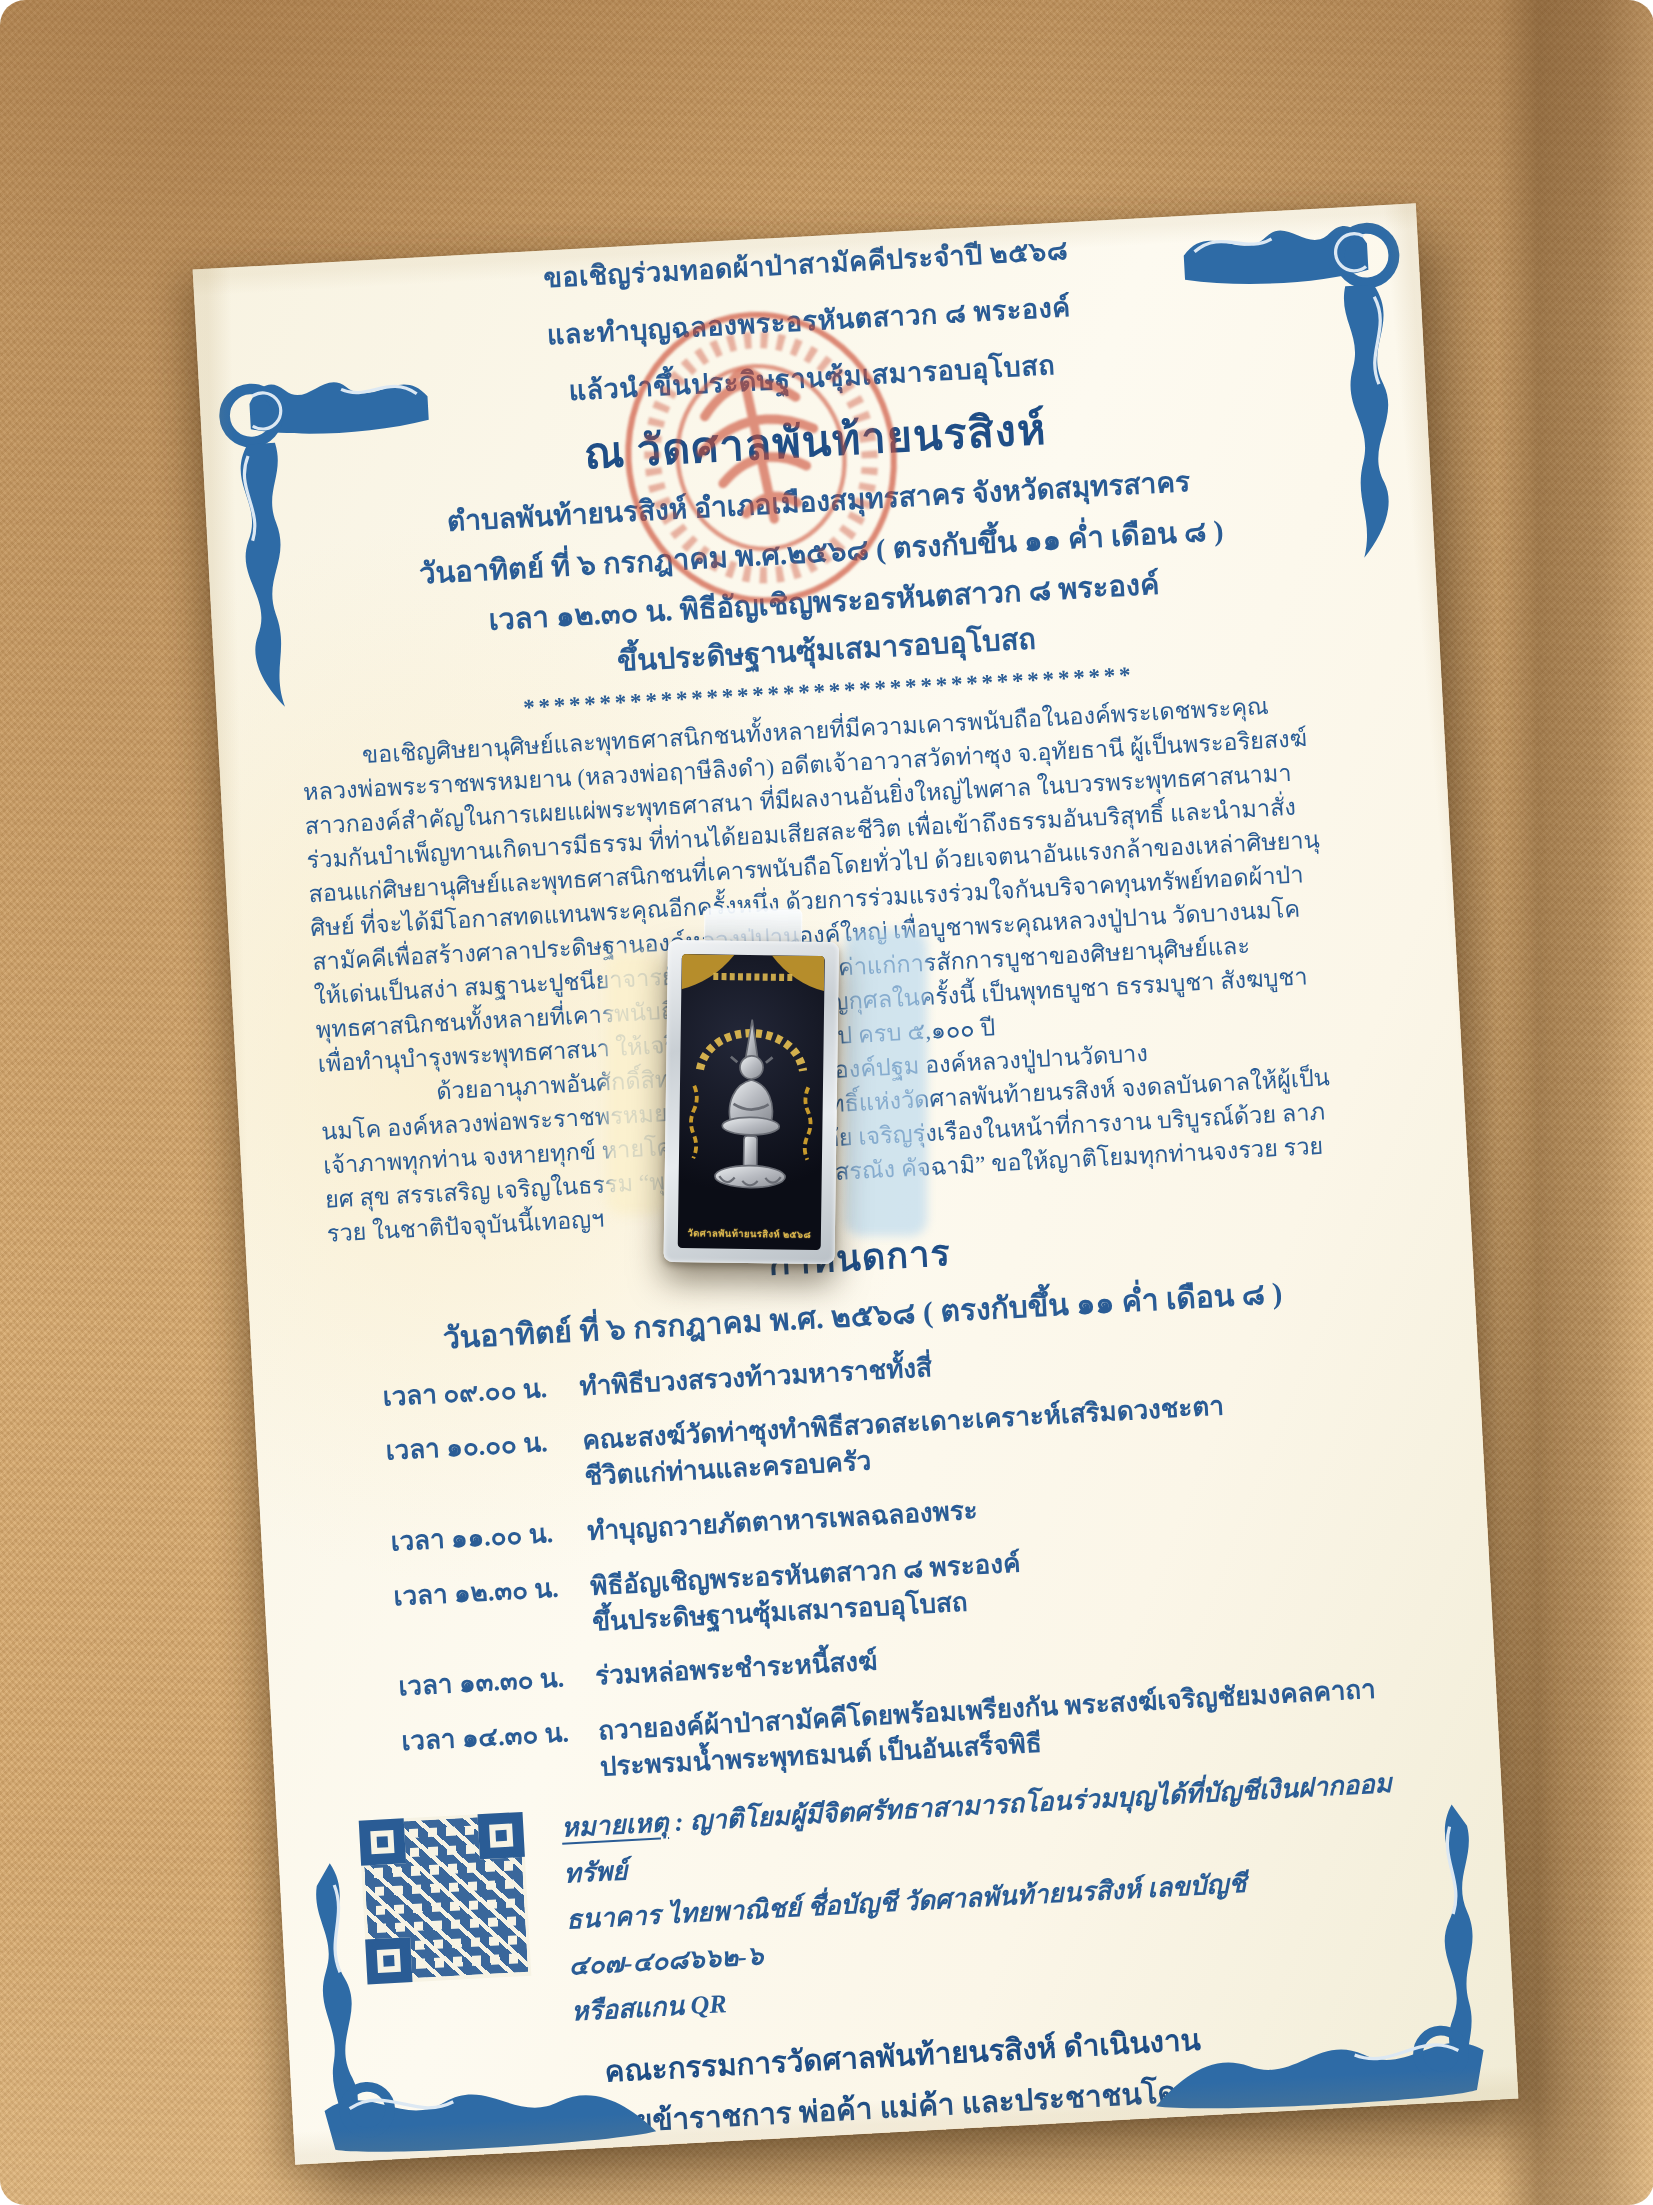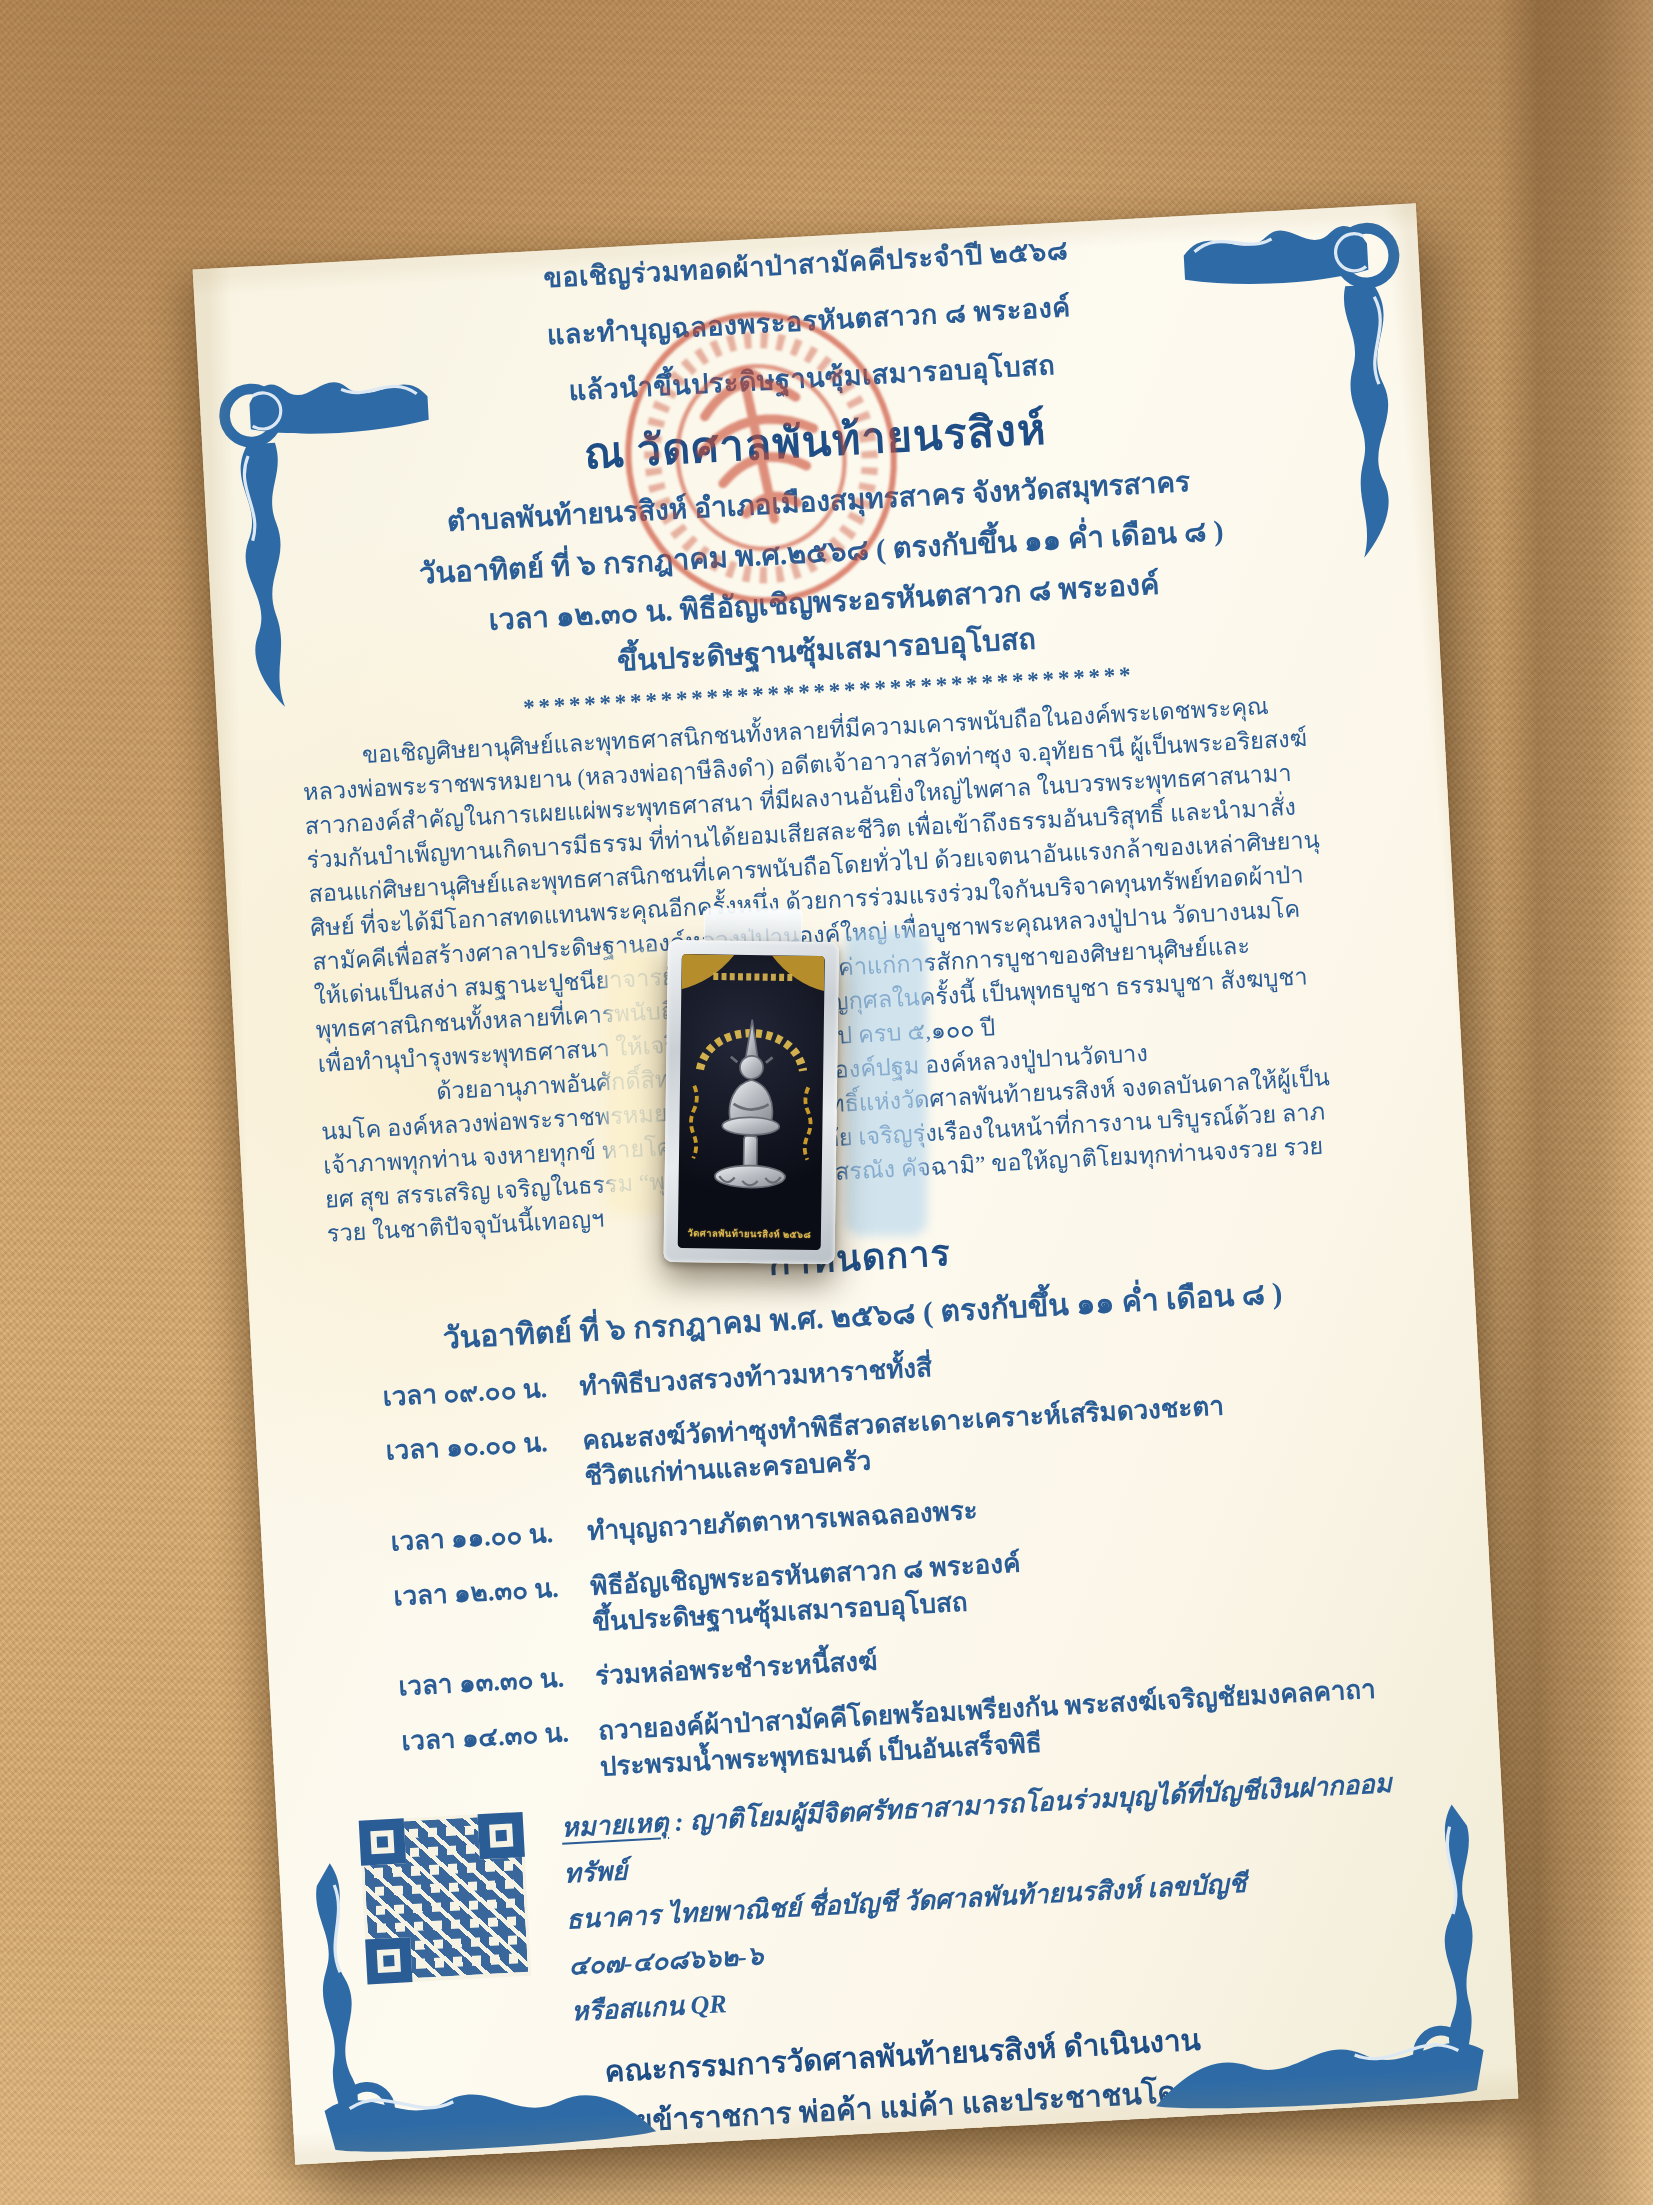--- a/index.html
+++ b/index.html
@@ -12,20 +12,21 @@
     background:
       radial-gradient(ellipse at 12% 6%, rgba(120,75,35,.30), transparent 42%),
       radial-gradient(ellipse at 95% 4%, rgba(110,70,35,.22), transparent 35%),
       linear-gradient(90deg, transparent 90.5%, rgba(96,66,33,.38) 93%, rgba(70,47,24,.20) 96.5%, rgba(255,226,180,.15) 100%),
       linear-gradient(180deg, rgba(130,85,42,.22) 0%, transparent 14%),
       linear-gradient(0deg, rgba(255,230,185,.18) 0%, transparent 16%),
       repeating-linear-gradient(48deg, rgba(255,244,220,.07) 0 2.2px, rgba(90,60,25,.06) 2.2px 4.4px),
       repeating-linear-gradient(-44deg, rgba(255,244,220,.06) 0 2.7px, rgba(90,60,25,.07) 2.7px 5.5px),
       repeating-linear-gradient(2deg, rgba(120,80,40,.04) 0 6px, transparent 6px 12px),
       #d7aa70;
+    border-radius: 25px;
   }
   
   .paper{
     position:absolute;left:243px;top:235px;width:1225px;height:1898px;
     transform:rotate(-3.1deg);
     background:
       radial-gradient(ellipse at 18% 42%, rgba(248,232,190,.55), transparent 34%),
       linear-gradient(115deg,#f8f3e2 0%,#fdfaf0 46%,#fbf6e8 72%,#f1ecd6 100%);
     box-shadow: 23px 35px 60px rgba(62,40,16,.50), -14.2px 7.7px 33px rgba(62,40,16,.28), 0 0 3.3px rgba(80,55,25,.25);
     color:#2a5c95;

